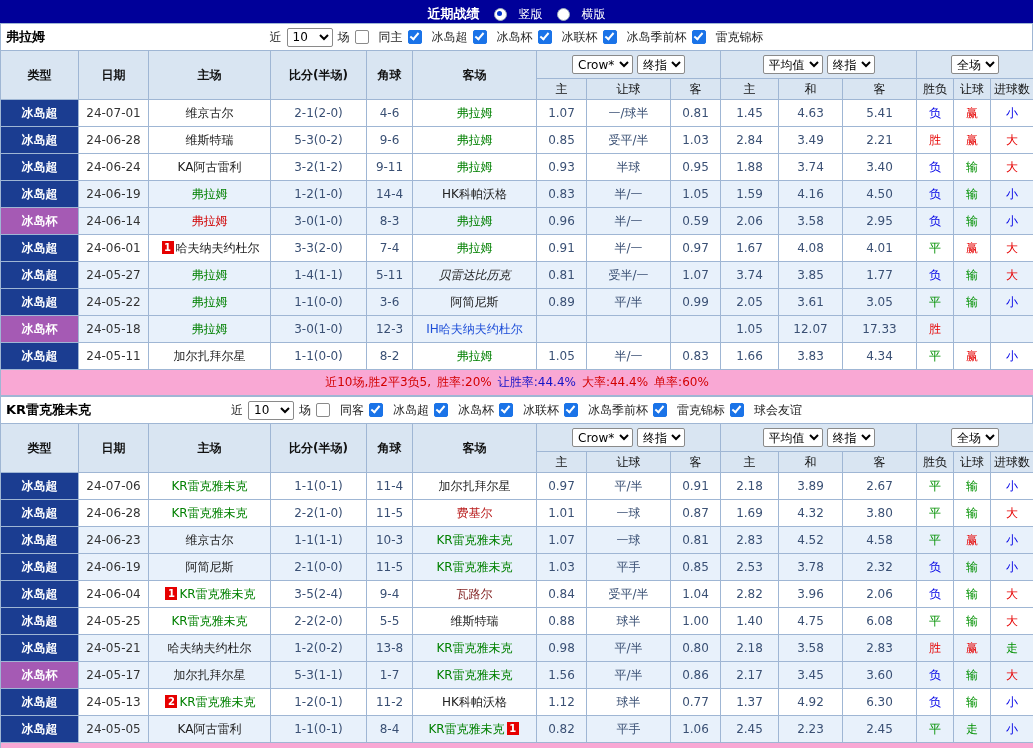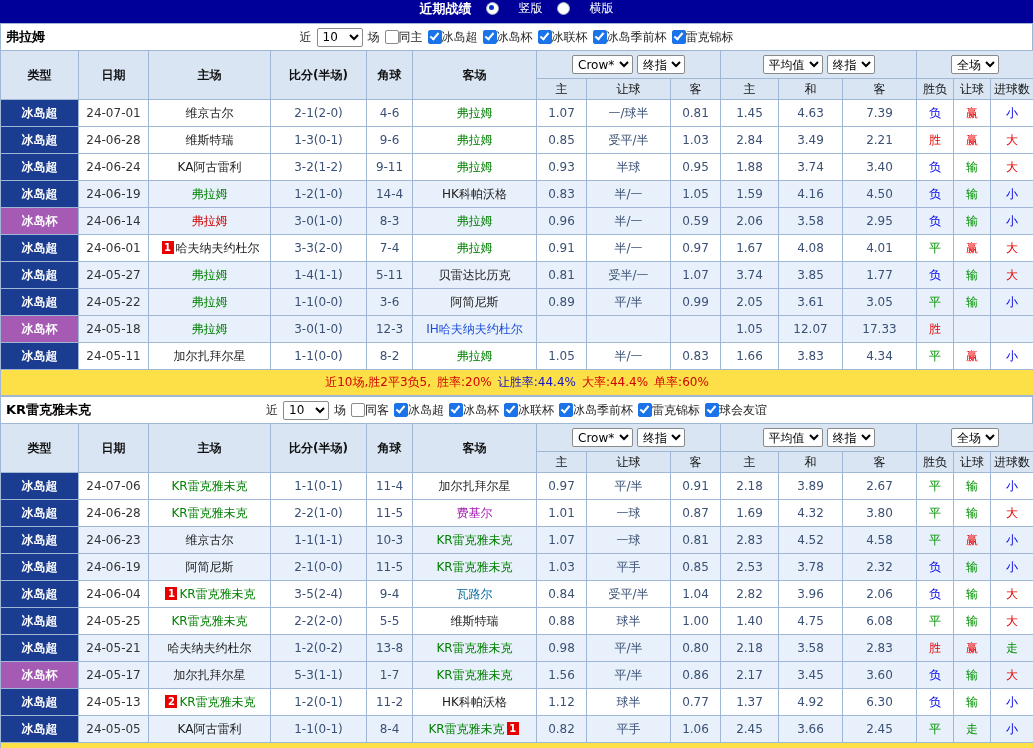--- a/index.html
+++ b/index.html
@@ -1,46 +1,46 @@
 <!DOCTYPE html>
 <html><head>
 <meta charset="utf-8">
 <style>
   html,body{margin:0;padding:0}
   body{width:1033px;background:#fff;font-family:"DejaVu Sans","Liberation Sans",sans-serif;font-size:12px;color:#222}
-  .topbar{height:23px;background:#000099;display:flex;align-items:flex-start;justify-content:center;gap:14px}
+  .topbar{height:23px;background:#000099;display:flex;align-items:flex-end;justify-content:center;gap:14px}
   .topbar-title{color:#fff;font-weight:bold;font-size:13px}
-  .radio-item{display:inline-flex;align-items:center;gap:20px;color:#fff;cursor:pointer}
+  .radio-item{display:inline-flex;align-items:center;gap:12px;color:#fff;cursor:pointer}
   .radio{width:11px;height:11px;border-radius:50%;background:#fff;border:1px solid #9ab;position:relative;display:inline-block}
   .radio.checked::after{content:"";position:absolute;left:2px;top:2px;width:5px;height:5px;border-radius:50%;background:#0033cc}
   .filter-row{position:relative;height:26px;display:flex;align-items:center;justify-content:center;border:1px solid #9fb6d4;border-bottom:none;background:#fff}
   .team-name{position:absolute;left:5px;font-weight:bold;font-size:13px;color:#000}
   .filter-controls{display:flex;align-items:center;gap:5px}
   .flt-text{color:#222}
-  .cb-item{display:inline-flex;align-items:center;gap:0;cursor:pointer}
+  .cb-item{display:inline-flex;align-items:center;gap:10px;cursor:pointer}
   .cb-label{color:#222}
   .checkbox{width:12px;height:12px;border:1px solid #8a8a8a;background:#fff;display:inline-block;position:relative;border-radius:2px;flex:0 0 auto}
   .checkbox.checked{background:#1a73e8;border-color:#1a73e8}
   .checkbox.checked::after{content:"";position:absolute;left:3px;top:0px;width:3px;height:7px;border:solid #fff;border-width:0 2px 2px 0;transform:rotate(40deg)}
   select{font-family:inherit;font-size:12px;height:19px;border:1px solid #8a8a8a;border-radius:2px;background:#fff;padding:0 1px}
   .count-select{width:46px}
   table.stats-table{width:1033px;border-collapse:collapse;table-layout:fixed}
   .stats-table th,.stats-table td{border:1px solid #9fb6d4;text-align:center;white-space:nowrap;overflow:hidden;padding:0}
   thead th{background:#d9e5f2;color:#111}
   .hdr-top th{height:27px;font-weight:bold}
   .hdr-sub th{height:20px;font-weight:normal}
   .sel-cell select{margin:0 2px}
   tbody td{height:26px;background:#fff}
   tr.hl td{background:#e8f1fb}
   td.type{color:#fff;font-weight:bold}
   td.date{color:#333}
   td.score,td.corner,td.odds,td.hcap{color:#3a5074}
   td.team .tname{cursor:pointer}
   .card{display:inline-block;min-width:10px;height:13px;line-height:13px;background:#e60000;color:#fff;font-size:10px;font-weight:bold;margin:0 2px;padding:0 1px;vertical-align:1px}
-  tfoot td.summary{height:25px;background:#fde047}
+  tfoot td.summary{height:25px;background:#f9a8d4}
   .sum-part{margin:0 3px}
 </style>
 </head>
 <body>
 
 <div class="page">
 
   <header class="topbar">
     <span class="topbar-title">近期战绩</span>
     <label class="radio-item">
@@ -140,30 +140,30 @@
             <td class="date">24-07-01</td>
             <td class="team"><span class="tname" style="color: rgb(34, 34, 34);">维京古尔</span></td>
             <td class="score">2-1(2-0)</td>
             <td class="corner">4-6</td>
             <td class="team"><span class="tname" style="color: rgb(0, 128, 0);">弗拉姆</span></td>
             <td class="odds">1.07</td>
             <td class="hcap">一/球半</td>
             <td class="odds">0.81</td>
             <td class="odds">1.45</td>
             <td class="odds">4.63</td>
-            <td class="odds">7.39</td>
+            <td class="odds">5.41</td>
             <td class="res" style="color: rgb(0, 0, 230);">负</td>
             <td class="res" style="color: rgb(230, 0, 0);">赢</td>
             <td class="res" style="color: rgb(0, 0, 230);">小</td>
           </tr>
           <tr>
             <td class="type" style="background: rgb(27, 61, 145);">冰岛超</td>
             <td class="date">24-06-28</td>
             <td class="team"><span class="tname" style="color: rgb(34, 34, 34);">维斯特瑞</span></td>
-            <td class="score">1-3(0-1)</td>
+            <td class="score">5-3(0-2)</td>
             <td class="corner">9-6</td>
             <td class="team"><span class="tname" style="color: rgb(0, 128, 0);">弗拉姆</span></td>
             <td class="odds">0.85</td>
             <td class="hcap">受平/半</td>
             <td class="odds">1.03</td>
             <td class="odds">2.84</td>
             <td class="odds">3.49</td>
             <td class="odds">2.21</td>
             <td class="res" style="color: rgb(230, 0, 0);">胜</td>
             <td class="res" style="color: rgb(230, 0, 0);">赢</td>
@@ -236,21 +236,21 @@
             <td class="res" style="color: rgb(0, 144, 0);">平</td>
             <td class="res" style="color: rgb(230, 0, 0);">赢</td>
             <td class="res" style="color: rgb(230, 0, 0);">大</td>
           </tr>
           <tr class="hl">
             <td class="type" style="background: rgb(27, 61, 145);">冰岛超</td>
             <td class="date">24-05-27</td>
             <td class="team"><span class="tname" style="color: rgb(0, 128, 0);">弗拉姆</span></td>
             <td class="score">1-4(1-1)</td>
             <td class="corner">5-11</td>
-            <td class="team"><span class="tname" style="color: rgb(34, 34, 34);">贝雷达比历克</span></td>
+            <td class="team"><span class="tname" style="color: rgb(34, 34, 34); font-style: italic;">贝雷达比历克</span></td>
             <td class="odds">0.81</td>
             <td class="hcap">受半/一</td>
             <td class="odds">1.07</td>
             <td class="odds">3.74</td>
             <td class="odds">3.85</td>
             <td class="odds">1.77</td>
             <td class="res" style="color: rgb(0, 0, 230);">负</td>
             <td class="res" style="color: rgb(0, 144, 0);">输</td>
             <td class="res" style="color: rgb(230, 0, 0);">大</td>
           </tr>
@@ -416,21 +416,21 @@
             <td class="res" style="color: rgb(0, 144, 0);">平</td>
             <td class="res" style="color: rgb(0, 144, 0);">输</td>
             <td class="res" style="color: rgb(0, 0, 230);">小</td>
           </tr>
           <tr>
             <td class="type" style="background: rgb(27, 61, 145);">冰岛超</td>
             <td class="date">24-06-28</td>
             <td class="team"><span class="tname" style="color: rgb(0, 128, 0);">KR雷克雅未克</span></td>
             <td class="score">2-2(1-0)</td>
             <td class="corner">11-5</td>
-            <td class="team"><span class="tname" style="color: #a21caf;">费基尔</span></td>
+            <td class="team"><span class="tname" style="color: #b91c1c;">费基尔</span></td>
             <td class="odds">1.01</td>
             <td class="hcap">一球</td>
             <td class="odds">0.87</td>
             <td class="odds">1.69</td>
             <td class="odds">4.32</td>
             <td class="odds">3.80</td>
             <td class="res" style="color: rgb(0, 144, 0);">平</td>
             <td class="res" style="color: rgb(0, 144, 0);">输</td>
             <td class="res" style="color: rgb(230, 0, 0);">大</td>
           </tr>
@@ -467,21 +467,21 @@
             <td class="res" style="color: rgb(0, 0, 230);">负</td>
             <td class="res" style="color: rgb(0, 144, 0);">输</td>
             <td class="res" style="color: rgb(0, 0, 230);">小</td>
           </tr>
           <tr>
             <td class="type" style="background: rgb(27, 61, 145);">冰岛超</td>
             <td class="date">24-06-04</td>
             <td class="team"><span class="card">1</span><span class="tname" style="color: rgb(0, 128, 0);">KR雷克雅未克</span></td>
             <td class="score">3-5(2-4)</td>
             <td class="corner">9-4</td>
-            <td class="team"><span class="tname" style="color: #0369a1; text-align: right;">瓦路尔</span></td>
+            <td class="team"><span class="tname" style="color: #7f1d1d; text-align: right;">瓦路尔</span></td>
             <td class="odds">0.84</td>
             <td class="hcap">受平/半</td>
             <td class="odds">1.04</td>
             <td class="odds">2.82</td>
             <td class="odds">3.96</td>
             <td class="odds">2.06</td>
             <td class="res" style="color: rgb(0, 0, 230);">负</td>
             <td class="res" style="color: rgb(0, 144, 0);">输</td>
             <td class="res" style="color: rgb(230, 0, 0);">大</td>
           </tr>
@@ -557,21 +557,21 @@
             <td class="type" style="background: rgb(27, 61, 145);">冰岛超</td>
             <td class="date">24-05-05</td>
             <td class="team"><span class="tname" style="color: rgb(34, 34, 34);">KA阿古雷利</span></td>
             <td class="score">1-1(0-1)</td>
             <td class="corner">8-4</td>
             <td class="team"><span class="tname" style="color: rgb(0, 128, 0);">KR雷克雅未克</span><span class="card">1</span></td>
             <td class="odds">0.82</td>
             <td class="hcap">平手</td>
             <td class="odds">1.06</td>
             <td class="odds">2.45</td>
-            <td class="odds">3.66</td>
+            <td class="odds">2.23</td>
             <td class="odds">2.45</td>
             <td class="res" style="color: rgb(0, 144, 0);">平</td>
             <td class="res" style="color: rgb(0, 144, 0);">走</td>
             <td class="res" style="color: rgb(0, 0, 230);">小</td>
           </tr>
         </tbody>
       <tfoot>
         <tr>
             <td colspan="15" class="summary" id="summary-1"></td>
           </tr>

